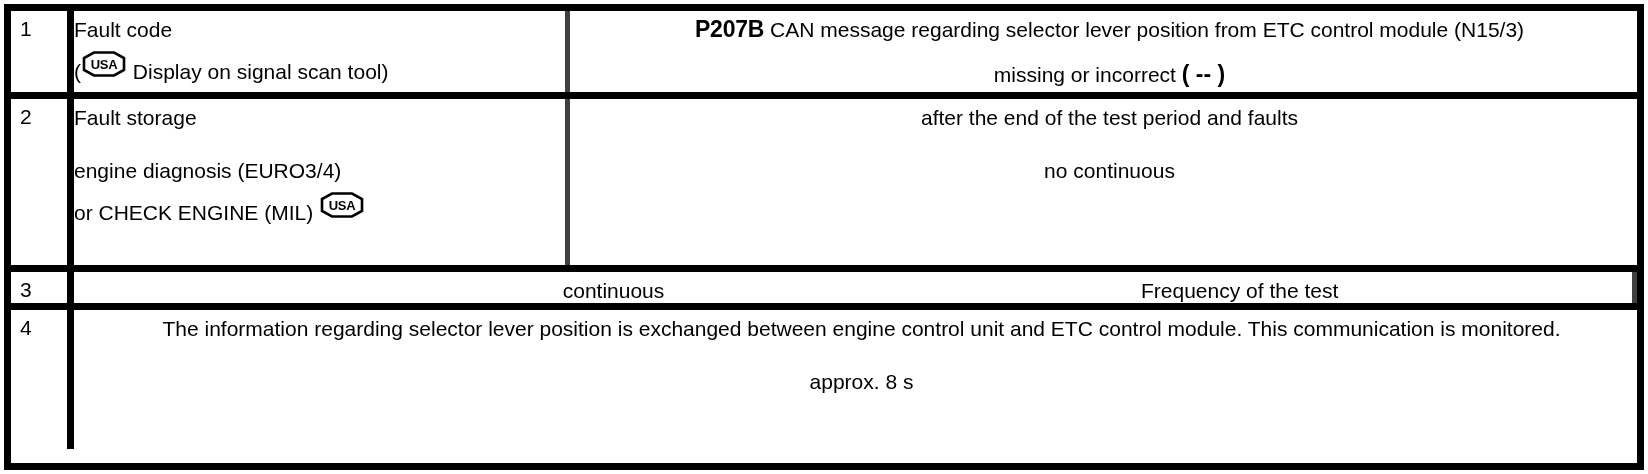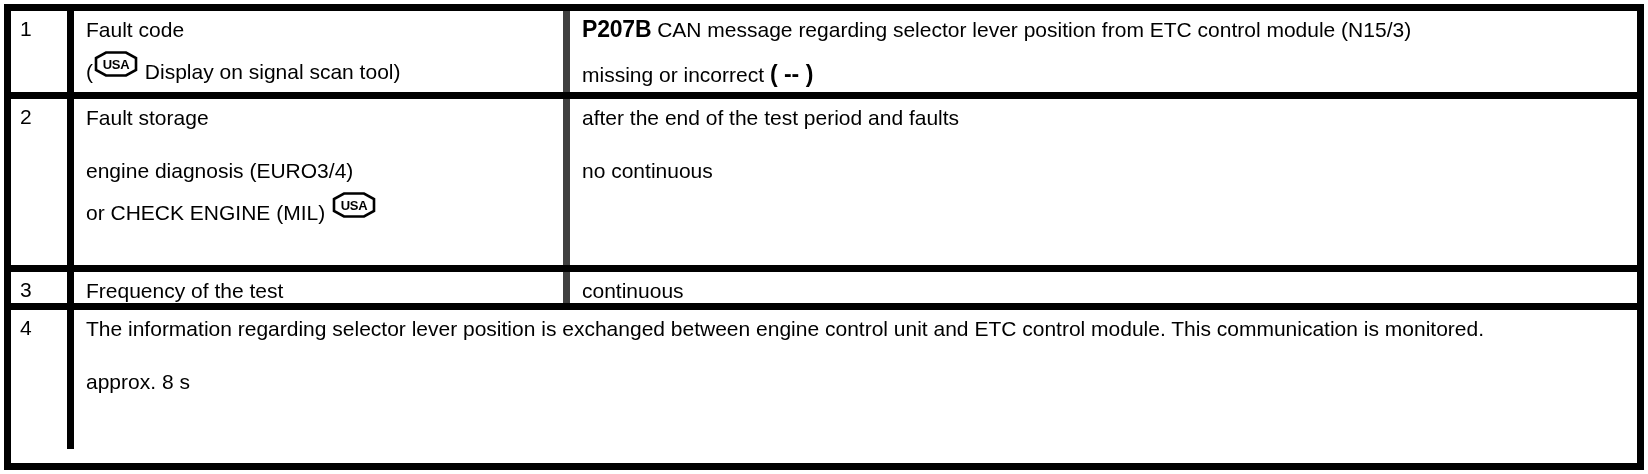--- a/index.html
+++ b/index.html
@@ -52,31 +52,31 @@
     flex: 0 0 63px;
     border-right: 7px solid #000;
     padding-left: 9px;
     font-size: 21px;
     line-height: 26px;
   }
 
   .cell-label {
     width: 496px;
     flex: 0 0 496px;
-    border-right: 7px solid #404040;
-    padding-left: 12px;
+    border-right: 5px solid #404040;
     font-size: 21px;
     line-height: 27px;
   }
 
   .cell-value {
     flex: 1 1 auto;
     padding-left: 12px;
     font-size: 21px;
     line-height: 27px;
+    text-align: center;
   }
 
   .ln { display: block; white-space: nowrap; }
   .ln.wrapok { white-space: normal; }
 
   .gap-sm { height: 18px; }
   .gap-md { height: 26px; }
   .gap-lg { height: 40px; }
 
   .code-bold {
@@ -148,25 +148,25 @@
       <span class="ln">after the end of the test period and faults</span>
       <div class="gap-md"></div>
       <span class="ln">no continuous</span>
     </div>
   </div>
 
   <div class="row row-3">
     <div class="cell cell-num">
       <span class="ln">3</span>
     </div>
+    <div class="cell cell-value">
+      <span class="ln">continuous</span>
+    </div>
     <div class="cell cell-label">
       <span class="ln">Frequency of the test</span>
-    </div>
-    <div class="cell cell-value">
-      <span class="ln">continuous</span>
     </div>
   </div>
 
   <div class="row row-4 last">
     <div class="cell cell-num">
       <span class="ln">4</span>
     </div>
     <div class="cell cell-value">
       <span class="ln wrapok">The information regarding selector lever position is exchanged between engine control unit and ETC control module. This communication is monitored.</span>
       <div class="gap-md"></div>

